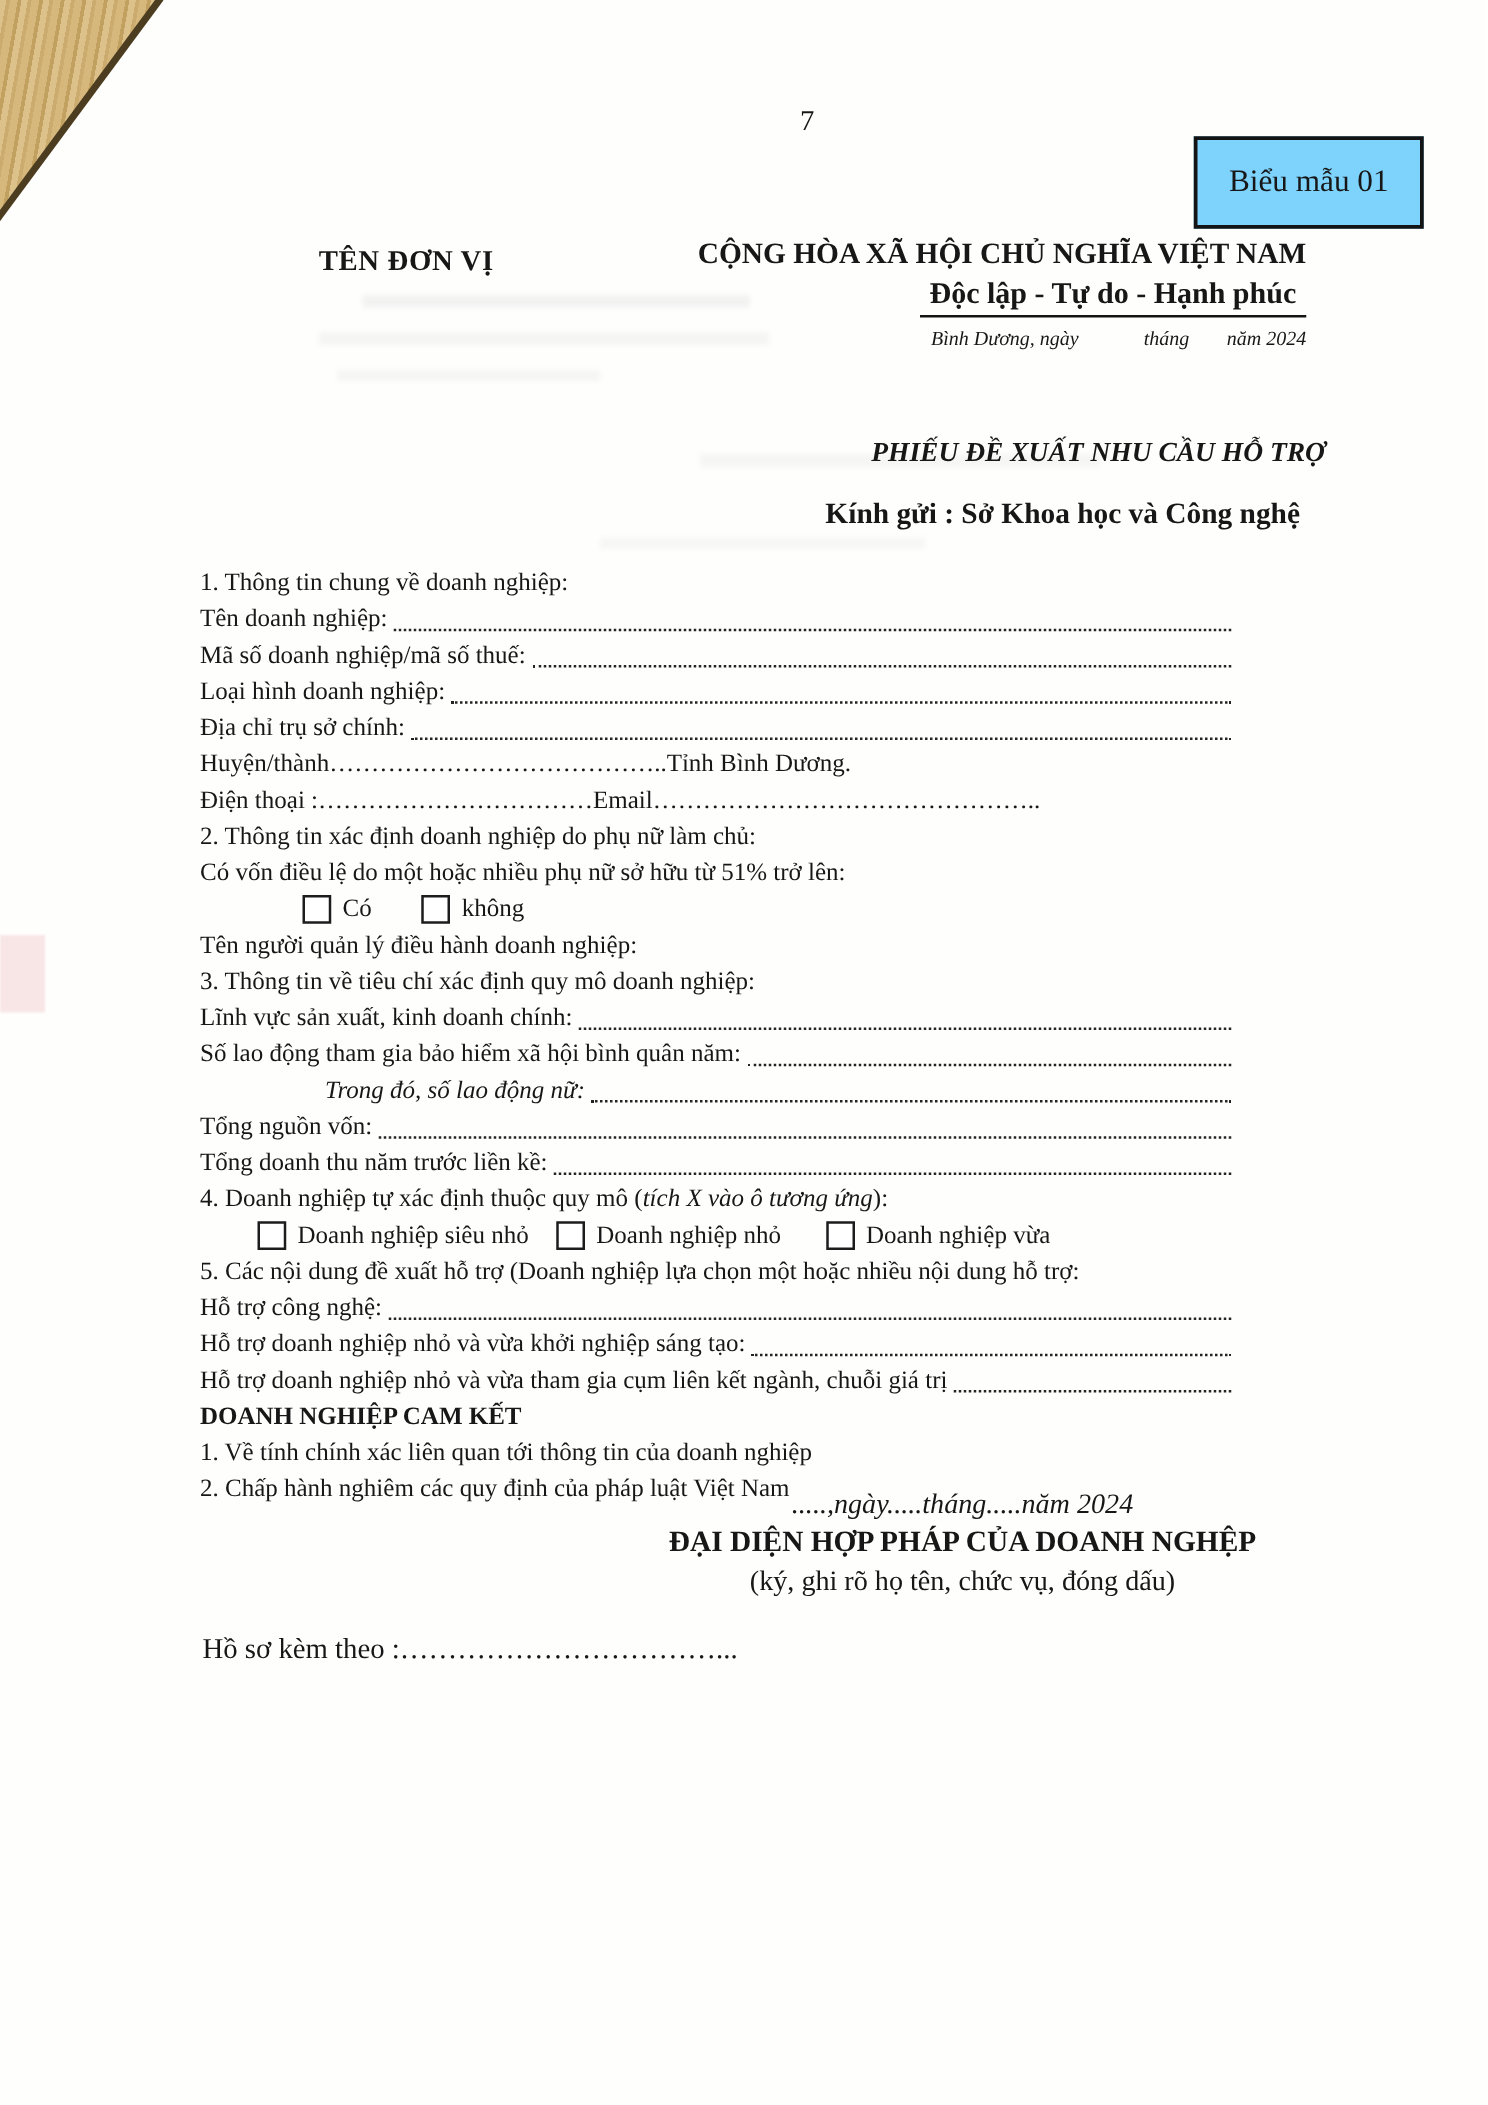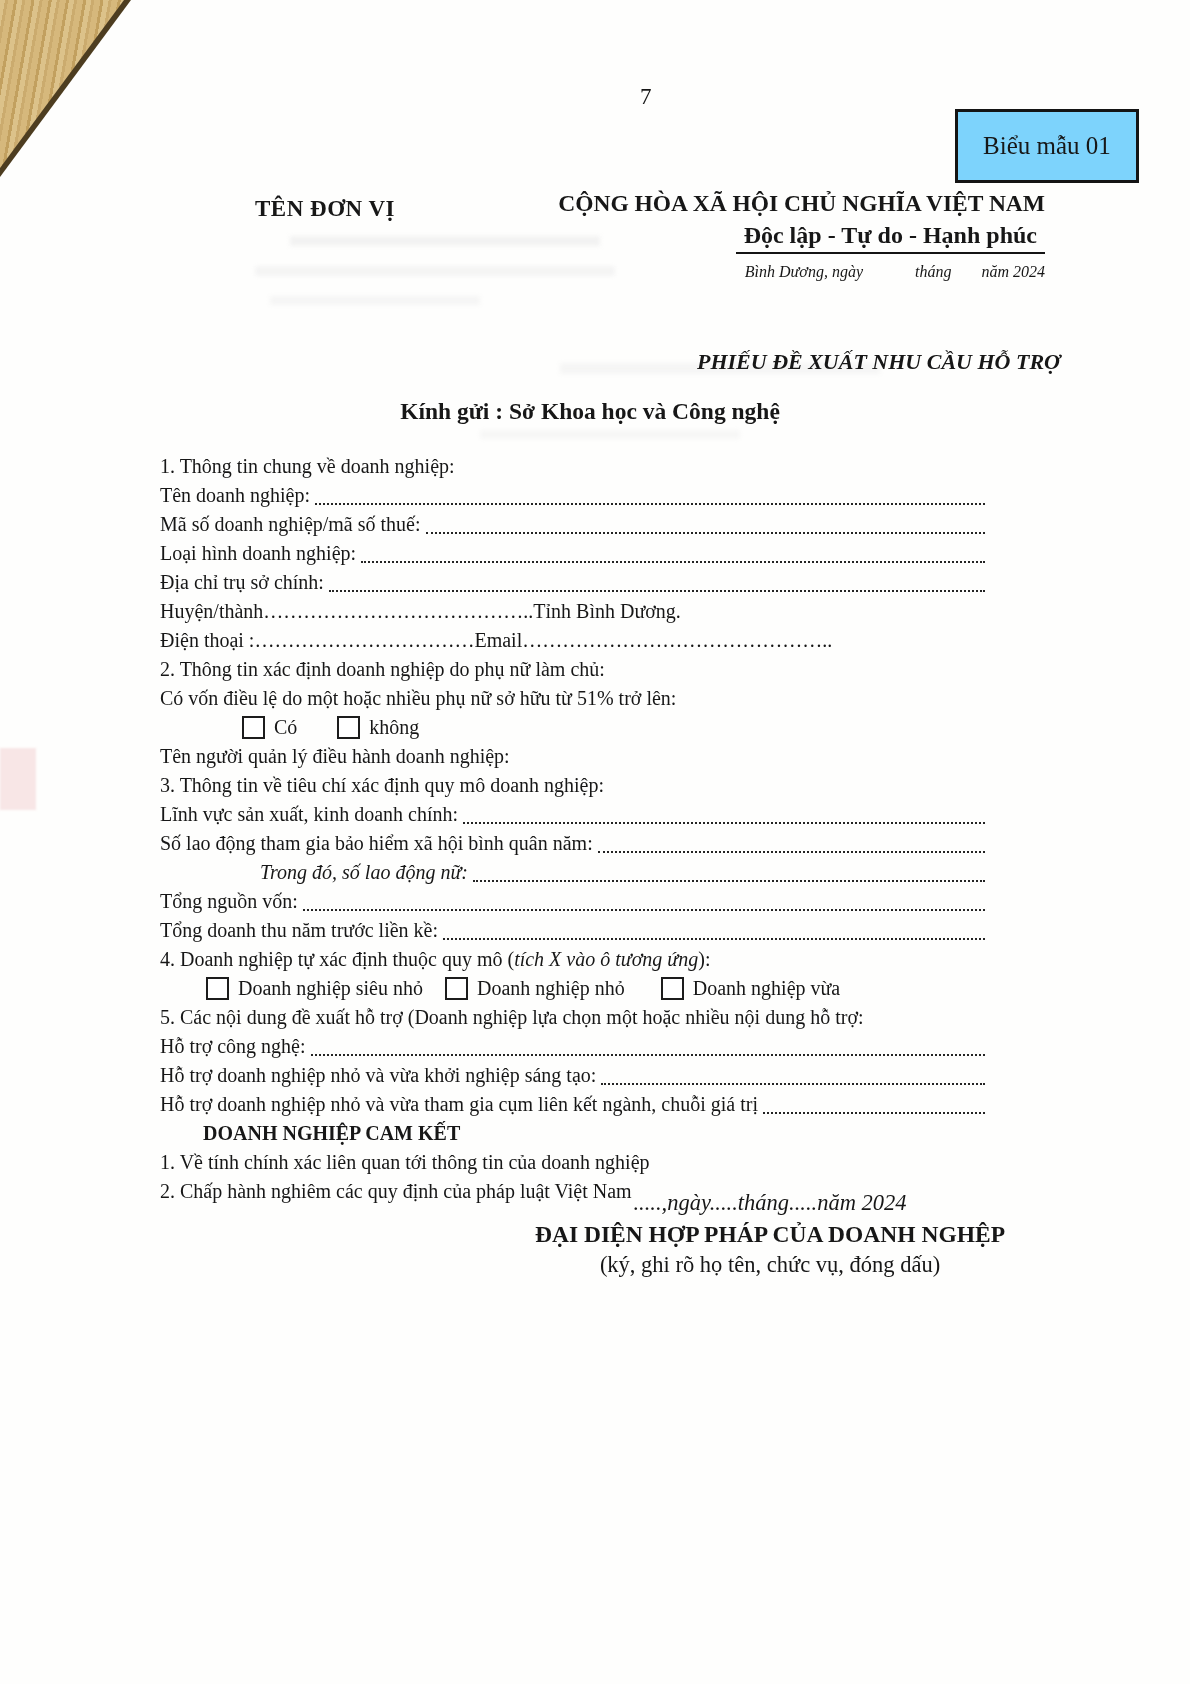--- a/index.html
+++ b/index.html
@@ -24,28 +24,28 @@
     font-size:25px; background:#7dd3fc;
   }
   .unit { position:absolute; left:255px; top:196px; font-weight:bold; font-size:23px; letter-spacing:.5px; }
   .nat { position:absolute; left:545px; top:190px; width:500px; text-align:right; }
   .nat-l1 { font-weight:bold; font-size:23.5px; }
   .nat-l2 { display:inline-block; font-weight:bold; font-size:24px; margin-top:5px; padding:0 8px 3px 8px; border-bottom:2.5px solid #141414; }
   .nat-date { margin-top:9px; font-style:italic; font-size:16px; }
   .nat-date .g1 { margin-left:52px; }
   .nat-date .g2 { margin-left:30px; }
   .title { position:absolute; left:160px; top:349px; width:900px; text-align:right; font-weight:bold; font-size:22px;font-style:italic; }
-  .recipient { position:absolute; left:140px; top:398px; width:900px; text-align:center; font-weight:bold; font-size:23.5px; }
+  .recipient { position:absolute; left:140px; top:398px; width:900px; text-align:right; font-weight:bold; font-size:23.5px; }
 
   .flow { position:absolute; left:160px; top:452px; width:826px; font-size:20px; line-height:29px; }
   .line { display:flex; align-items:baseline; white-space:nowrap; }
   .fill { flex:1 1 auto; position:relative; min-width:18px; align-self:stretch; }
   .fill::after { content:""; position:absolute; left:5px; right:1px; bottom:5px; border-bottom:2.3px dotted #242424; }
   .it { font-style:italic; }
-  .bold { font-weight:bold;margin-left:43px; }
+  .bold { font-weight:bold; }
   .cb { display:inline-block; width:19px; height:19px; border:2.2px solid #1c1c1c; vertical-align:-2px; margin-right:9px; background:#fff; flex:0 0 auto; align-self:center; }
   .ind1 { padding-left:82px; }
   .ind2 { padding-left:46px; }
   .ind3 { padding-left:100px; }
   .gap40 { display:inline-block; width:40px; }
   .gap22 { display:inline-block; width:22px; }
   .gap36 { display:inline-block; width:36px; }
 
   .sig { position:absolute; left:480px; top:1190px; width:580px; text-align:center; }
   .sig-date { font-style:italic; font-size:22.5px;text-align:center; }
@@ -228,14 +228,15 @@
       </div>
 
   </div>
 
   <div class="sig">
     <div class="sig-date">.....,ngày.....tháng.....năm 2024</div>
     <div class="sig-title">ĐẠI DIỆN HỢP PHÁP CỦA DOANH NGHỆP</div>
     <div class="sig-note">(ký, ghi rõ họ tên, chức vụ, đóng dấu)</div>
   </div>
 
+  <div class="footer">Hồ sơ kèm theo :……………………………...</div>
 
 </div>
 
 </body></html>

